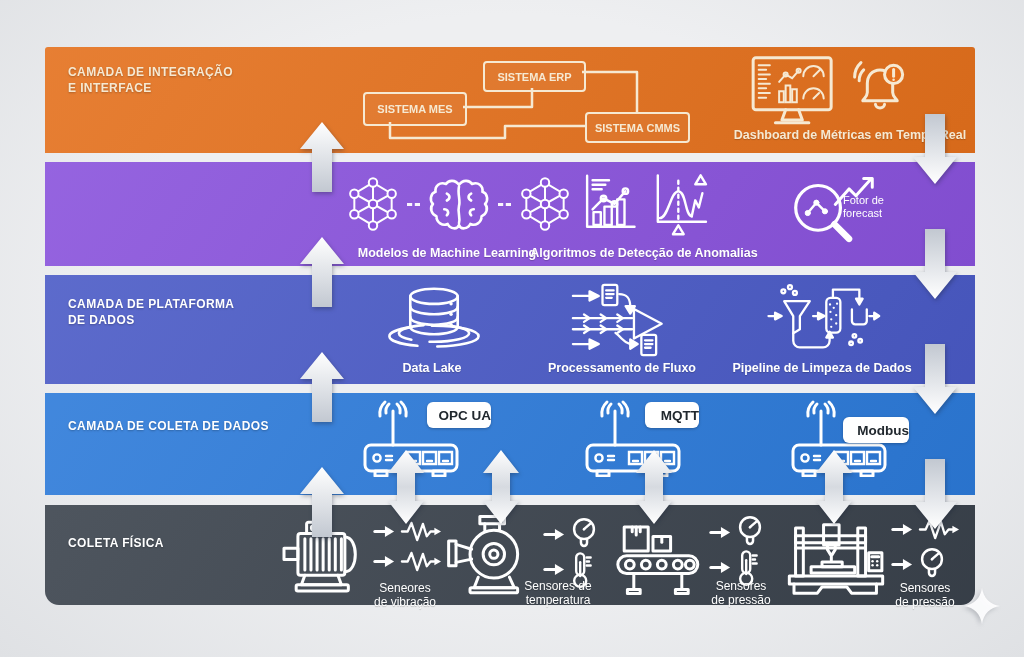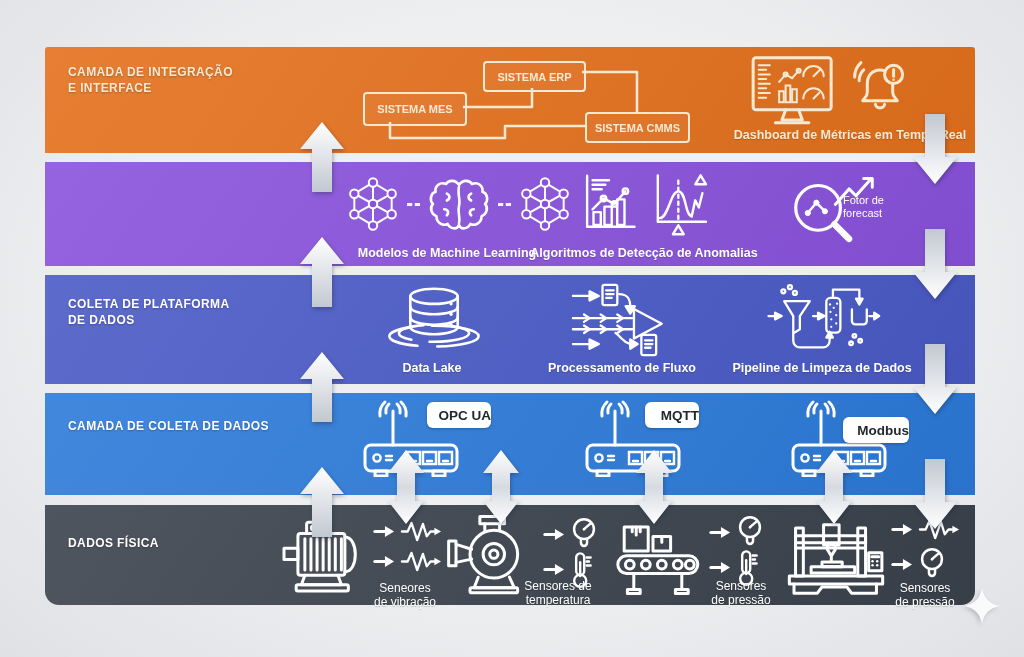--- a/index.html
+++ b/index.html
@@ -193,21 +193,21 @@
           <circle cx="46" cy="48" r="3" fill="currentColor"></circle>
         <polyline points="58,40 74,22 82,30 100,10" stroke-width="3"></polyline>
         <path d="M91 10 H101 V20" stroke-width="3"></path>
       </g>
     </svg>
     <div class="note" style="left:798px;top:32px">Fotor de
 forecast</div>
   </section>
 
   <section class="band band-platform">
-    <h2 class="band-title" style="top:22px">COLETA DE PLATAFORMA
+    <h2 class="band-title" style="top:22px">CAMADA DE PLATAFORMA
 DE DADOS</h2>
 
     <svg class="abs line-icon" style="left:337px;top:8px" width="104" height="74" viewBox="0 0 104 78">
       <g fill="none" stroke="currentColor" stroke-width="2.6" stroke-linecap="round">
         <ellipse cx="52" cy="53" rx="37" ry="9" stroke-dasharray="42 18"></ellipse>
         <ellipse cx="52" cy="56" rx="47" ry="11" stroke-dasharray="56 20" stroke-dashoffset="12"></ellipse>
         <ellipse cx="52" cy="14" rx="25" ry="8"></ellipse>
         <path d="M27 14 V46 M77 14 V46"></path>
         <path d="M27 46 a25 8 0 0 0 50 0"></path>
         <path d="M27 25 a25 8 0 0 0 50 0 M27 36 a25 8 0 0 0 50 0"></path>
@@ -337,21 +337,21 @@
           <rect x="76" y="53" width="13" height="12"></rect>
         <path d="M48 62 h5 M64 62 h5 M80 62 h5"></path>
       </g>
     </svg>
     <div class="protocol" style="left:798px;top:24px;width:66px;height:26px">
       <span>Modbus</span>
     </div>
   </section>
 
   <section class="band band-physical">
-    <h2 class="band-title" style="top:31px">DADOS FÍSICA</h2>
+    <h2 class="band-title" style="top:31px">COLETA FÍSICA</h2>
 
     <svg class="abs line-icon" style="left:230px;top:12px" width="98" height="80" viewBox="0 0 112 92">
       <g fill="none" stroke="currentColor" stroke-width="3" stroke-linecap="round" stroke-linejoin="round">
         <rect x="36" y="6" width="24" height="13" rx="2"></rect>
           <circle cx="44" cy="12.5" r="2.5"></circle>
           <path d="M49 12.5 H55"></path>
         <rect x="26" y="19" width="54" height="48" rx="3"></rect>
         <path d="M34 25 V61 M41 25 V61 M48 25 V61 M55 25 V61 M62 25 V61 M69 25 V61 M76 25 V61"></path>
         <path d="M80 23 C96 23 96 63 80 63"></path>
         <rect x="10" y="36" width="16" height="13"></rect>

